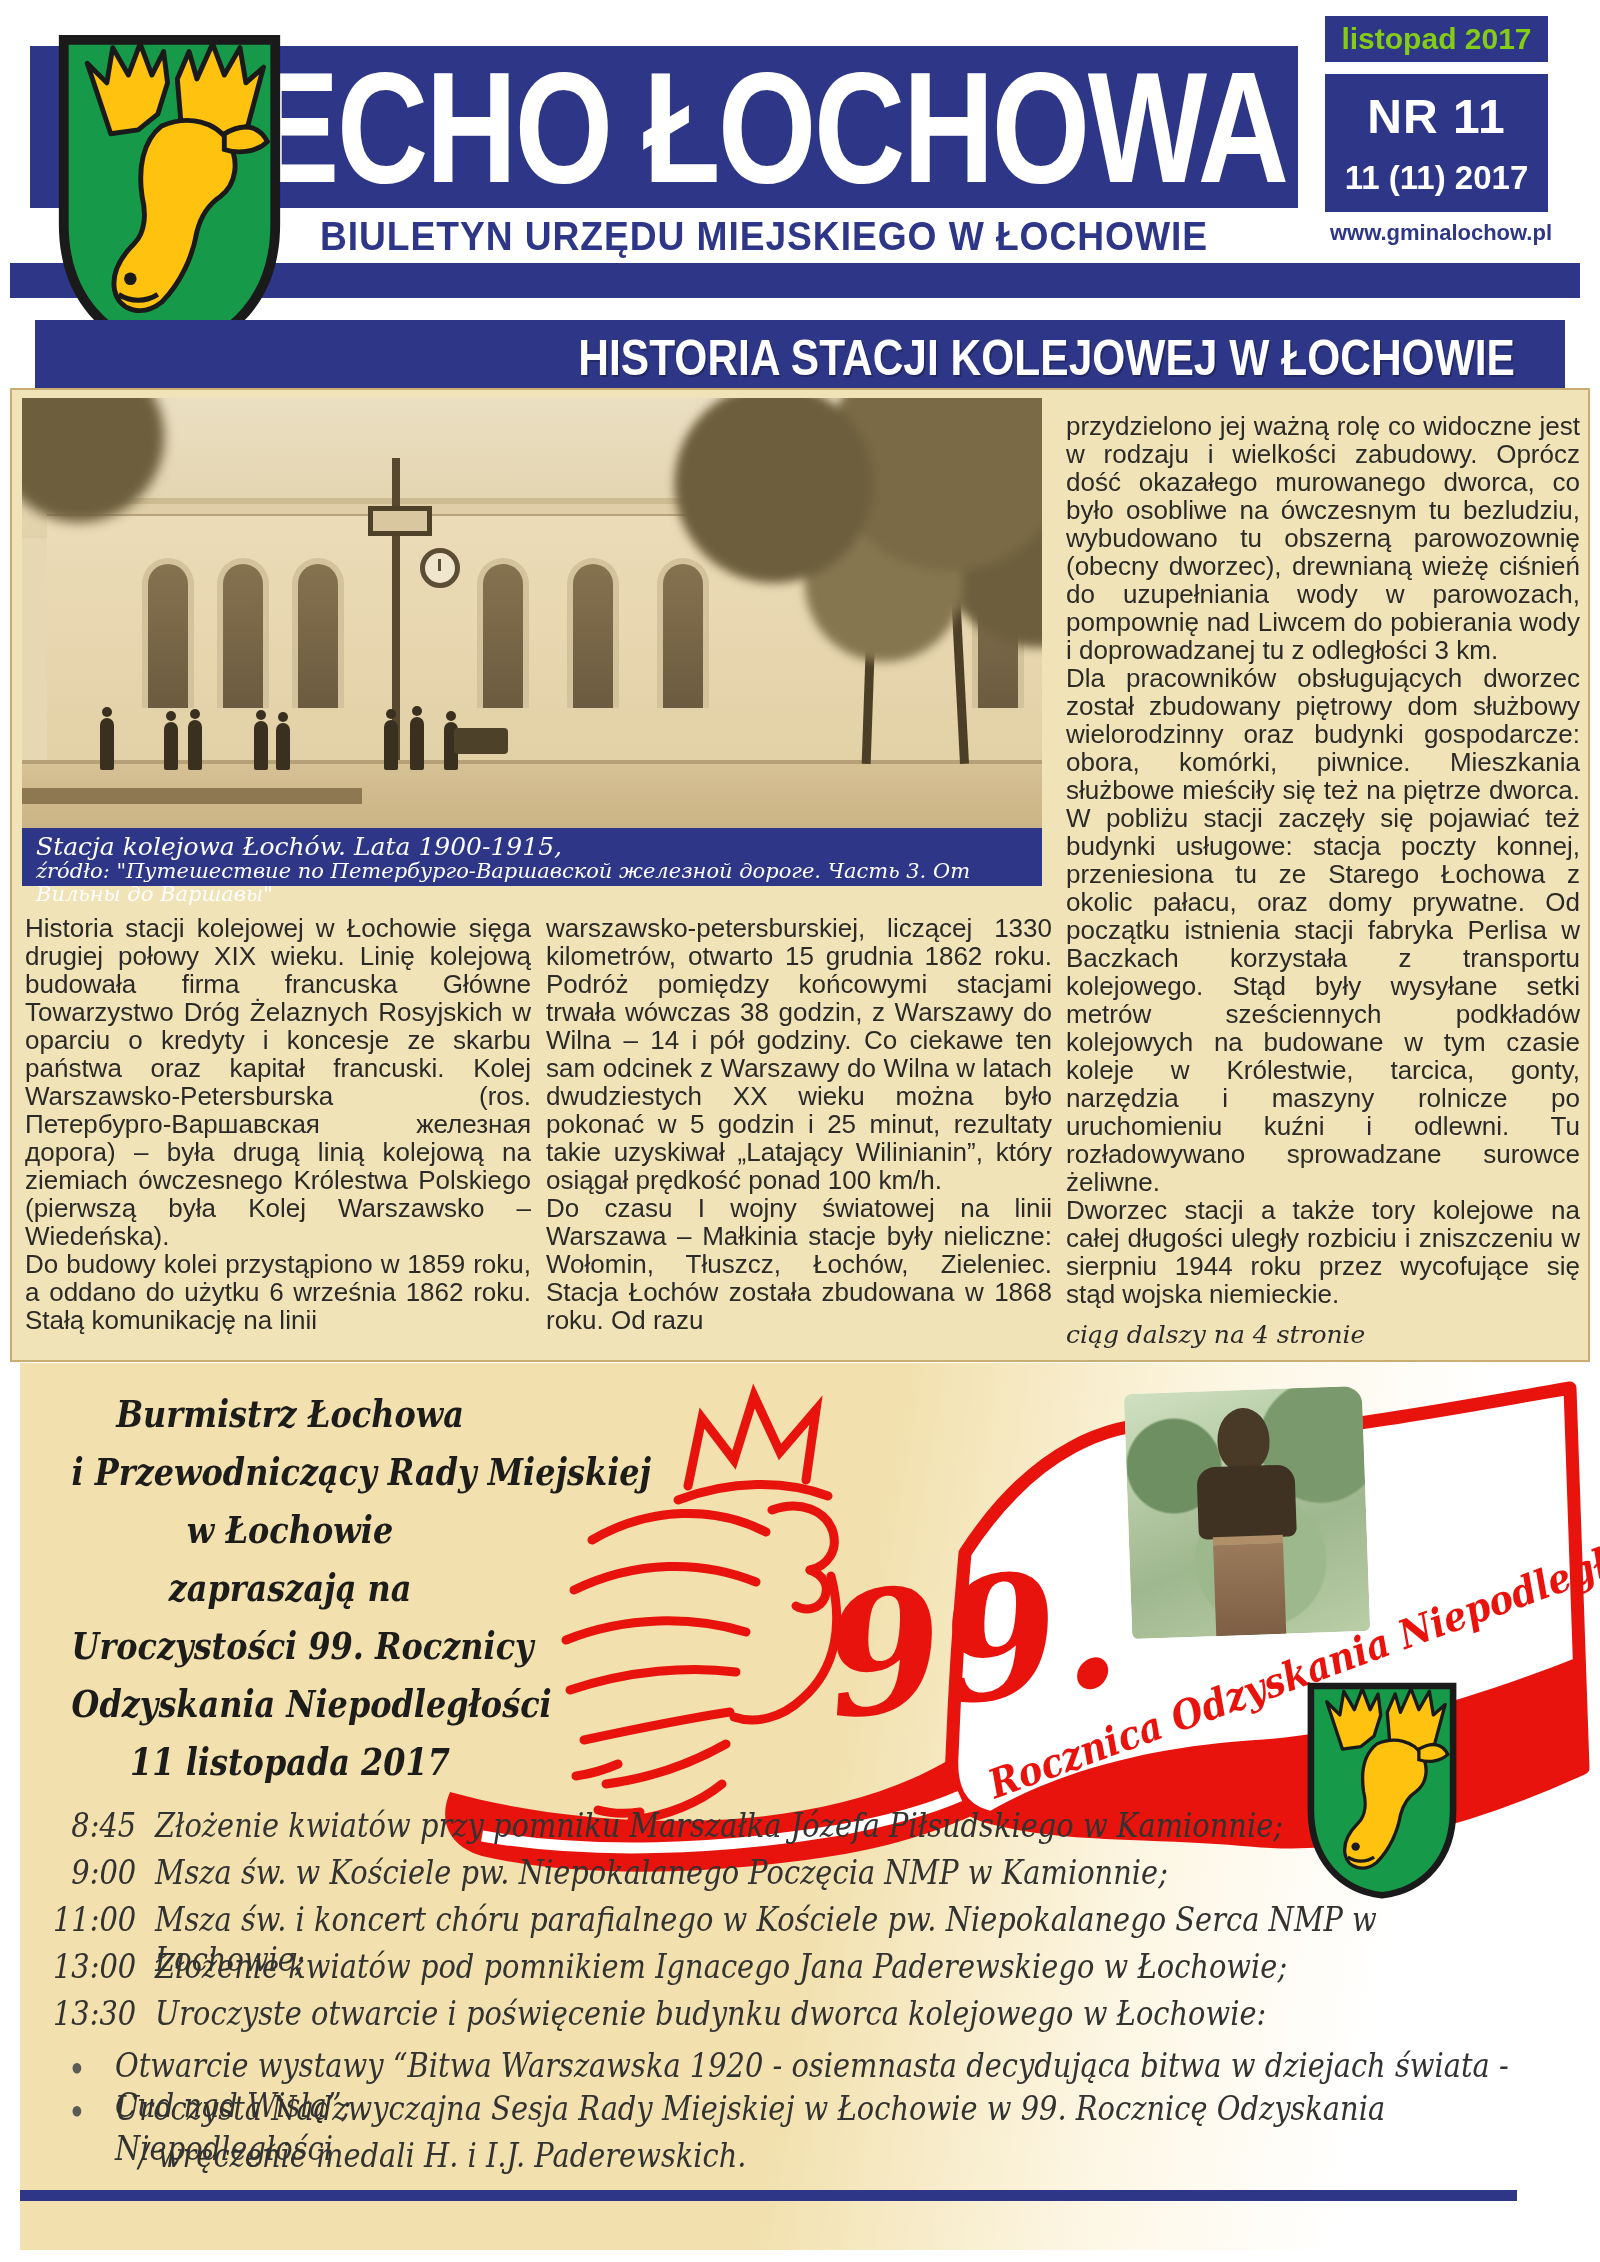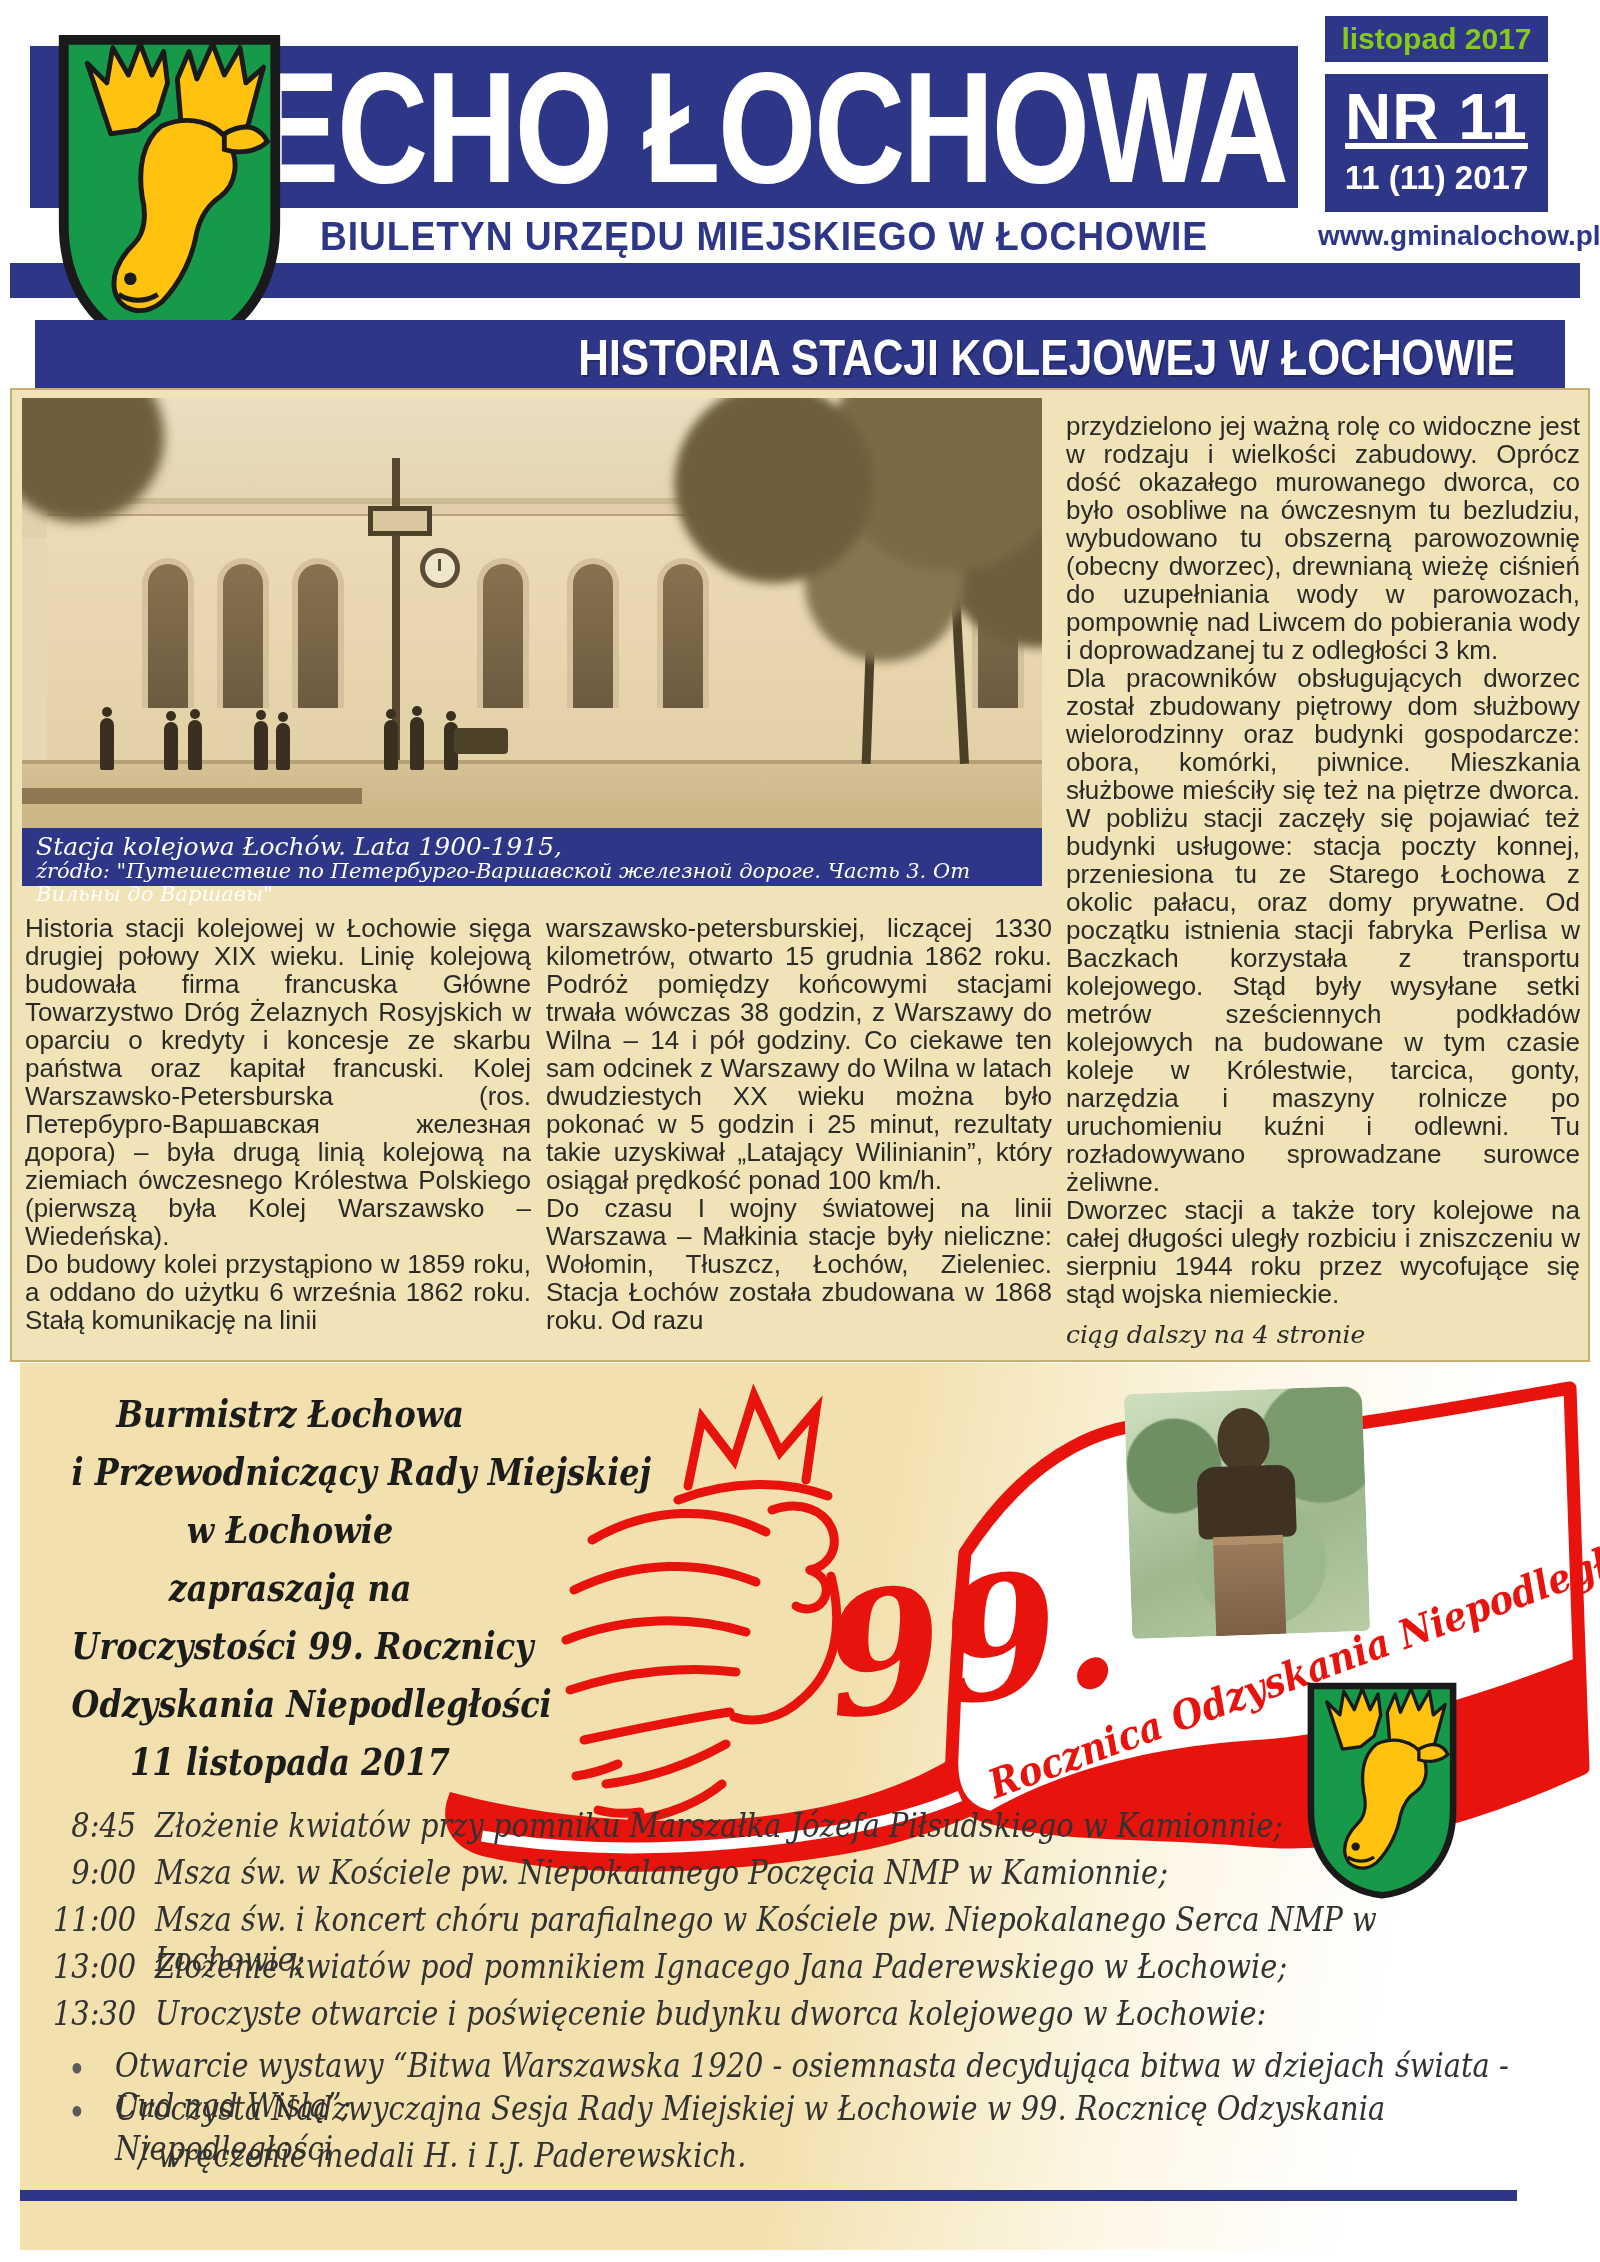--- a/index.html
+++ b/index.html
@@ -9,23 +9,23 @@
   .mast-band{left:30px;top:46px;width:1268px;height:162px;background:#2e3687;}
   .mast-title{left:225px;top:0;width:1060px;height:162px;line-height:162px;color:#ffffff;
     font-weight:bold;font-size:158px;white-space:nowrap;transform:scaleX(.80);transform-origin:left center;letter-spacing:-3px;}
   .sub-band{left:30px;top:208px;width:1268px;height:54px;background:#ffffff;}
   .sub-title{left:290px;top:6px;color:#2e3687;font-weight:bold;font-size:40px;white-space:nowrap;
     transform:scaleX(.93);transform-origin:left center;letter-spacing:1px;}
   .stripe{left:10px;top:263px;width:1570px;height:35px;background:#2e3687;}
   .issue-month{left:1325px;top:16px;width:223px;height:46px;background:#2e3687;color:#84cc16;
     font-weight:bold;font-size:30px;text-align:center;line-height:46px;}
   .issue-box{left:1325px;top:74px;width:223px;height:138px;background:#2e3687;color:#fff;text-align:center;}
-  .issue-nr{font-weight:bold;font-size:64px;line-height:86px;letter-spacing:1px;text-decoration:underline;}
+  .issue-nr{font-weight:bold;font-size:48px;line-height:86px;letter-spacing:1px;}
   .issue-code{font-weight:bold;font-size:33px;line-height:36px;}
-  .website{left:1318px;top:220px;width:246px;color:#2e3687;font-weight:600;font-size:28px;text-align:center;}
+  .website{left:1318px;top:220px;width:246px;color:#2e3687;font-weight:600;font-size:22px;text-align:center;}
   .crest{overflow:visible;}
   
   .title-bar{left:35px;top:320px;width:1530px;height:68px;background:#2e3687;}
   .title-bar span{position:absolute;right:50px;top:9px;color:#fff;font-weight:bold;font-size:50px;white-space:nowrap;
     transform:scaleX(.85);transform-origin:right center;text-shadow:2px 2px 0 rgba(0,0,0,.25);}
   .body-panel{left:10px;top:388px;width:1580px;height:974px;background:#f1e3b8;border:2px solid #c9ad72;box-sizing:border-box;}
   
   .photo{left:22px;top:398px;width:1020px;height:430px;background:#e7d8b4;overflow:hidden;}
   .ph-sky{left:0;top:0;width:1020px;height:140px;background:linear-gradient(#eadfc2,#e2d2ab);}
   .ph-building{left:25px;top:100px;width:995px;height:268px;background:linear-gradient(#ecdcb8,#e2d0a6);

